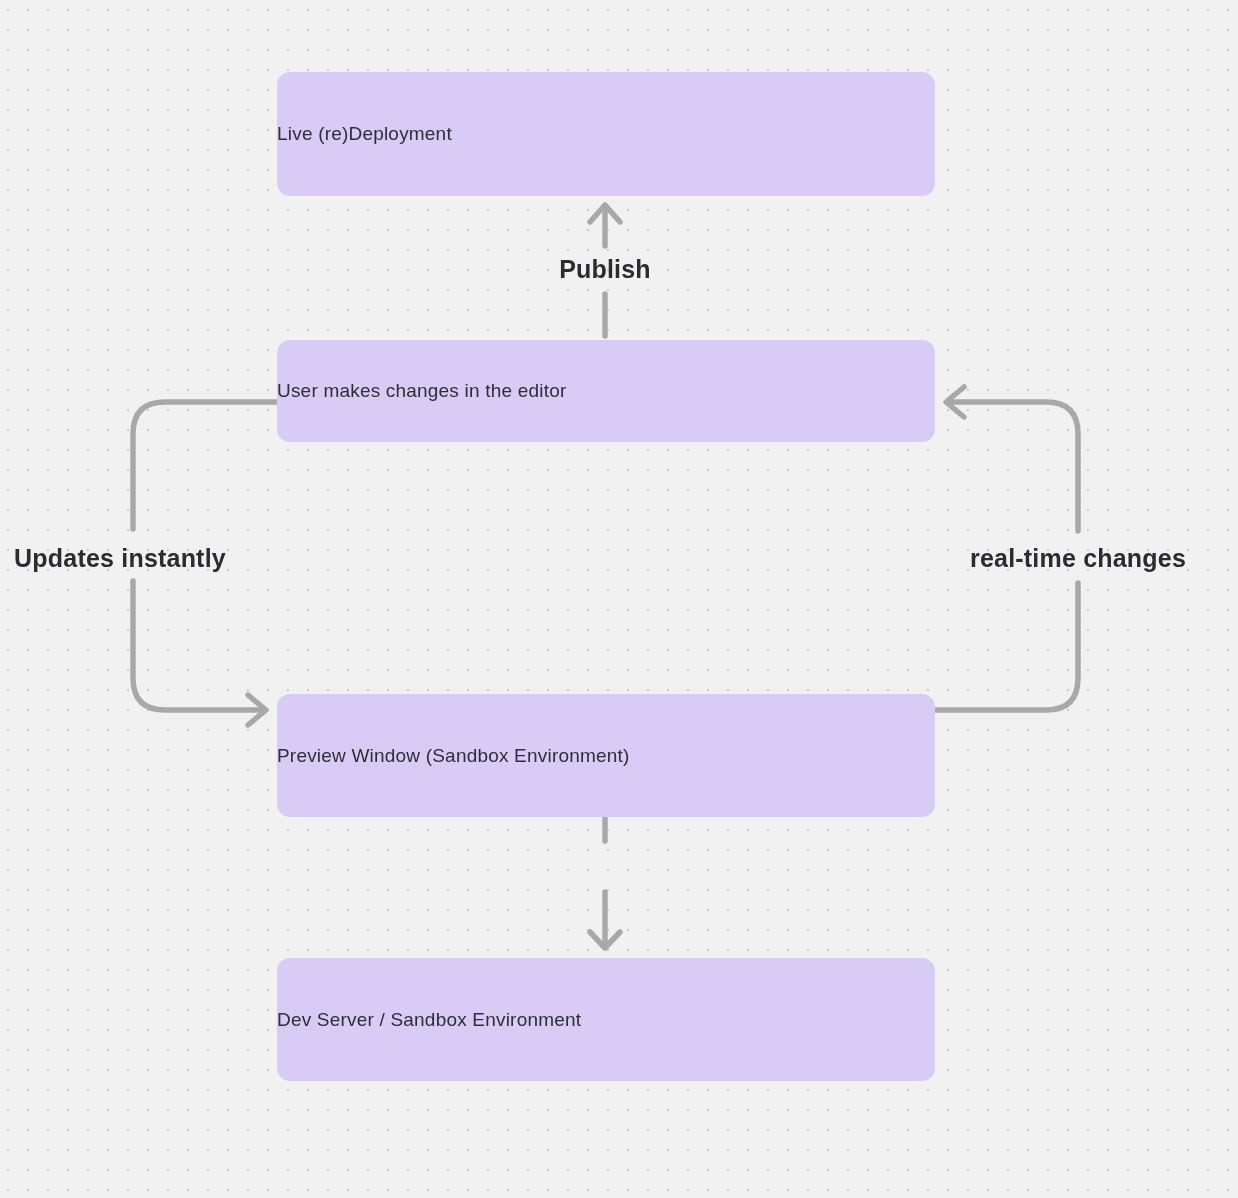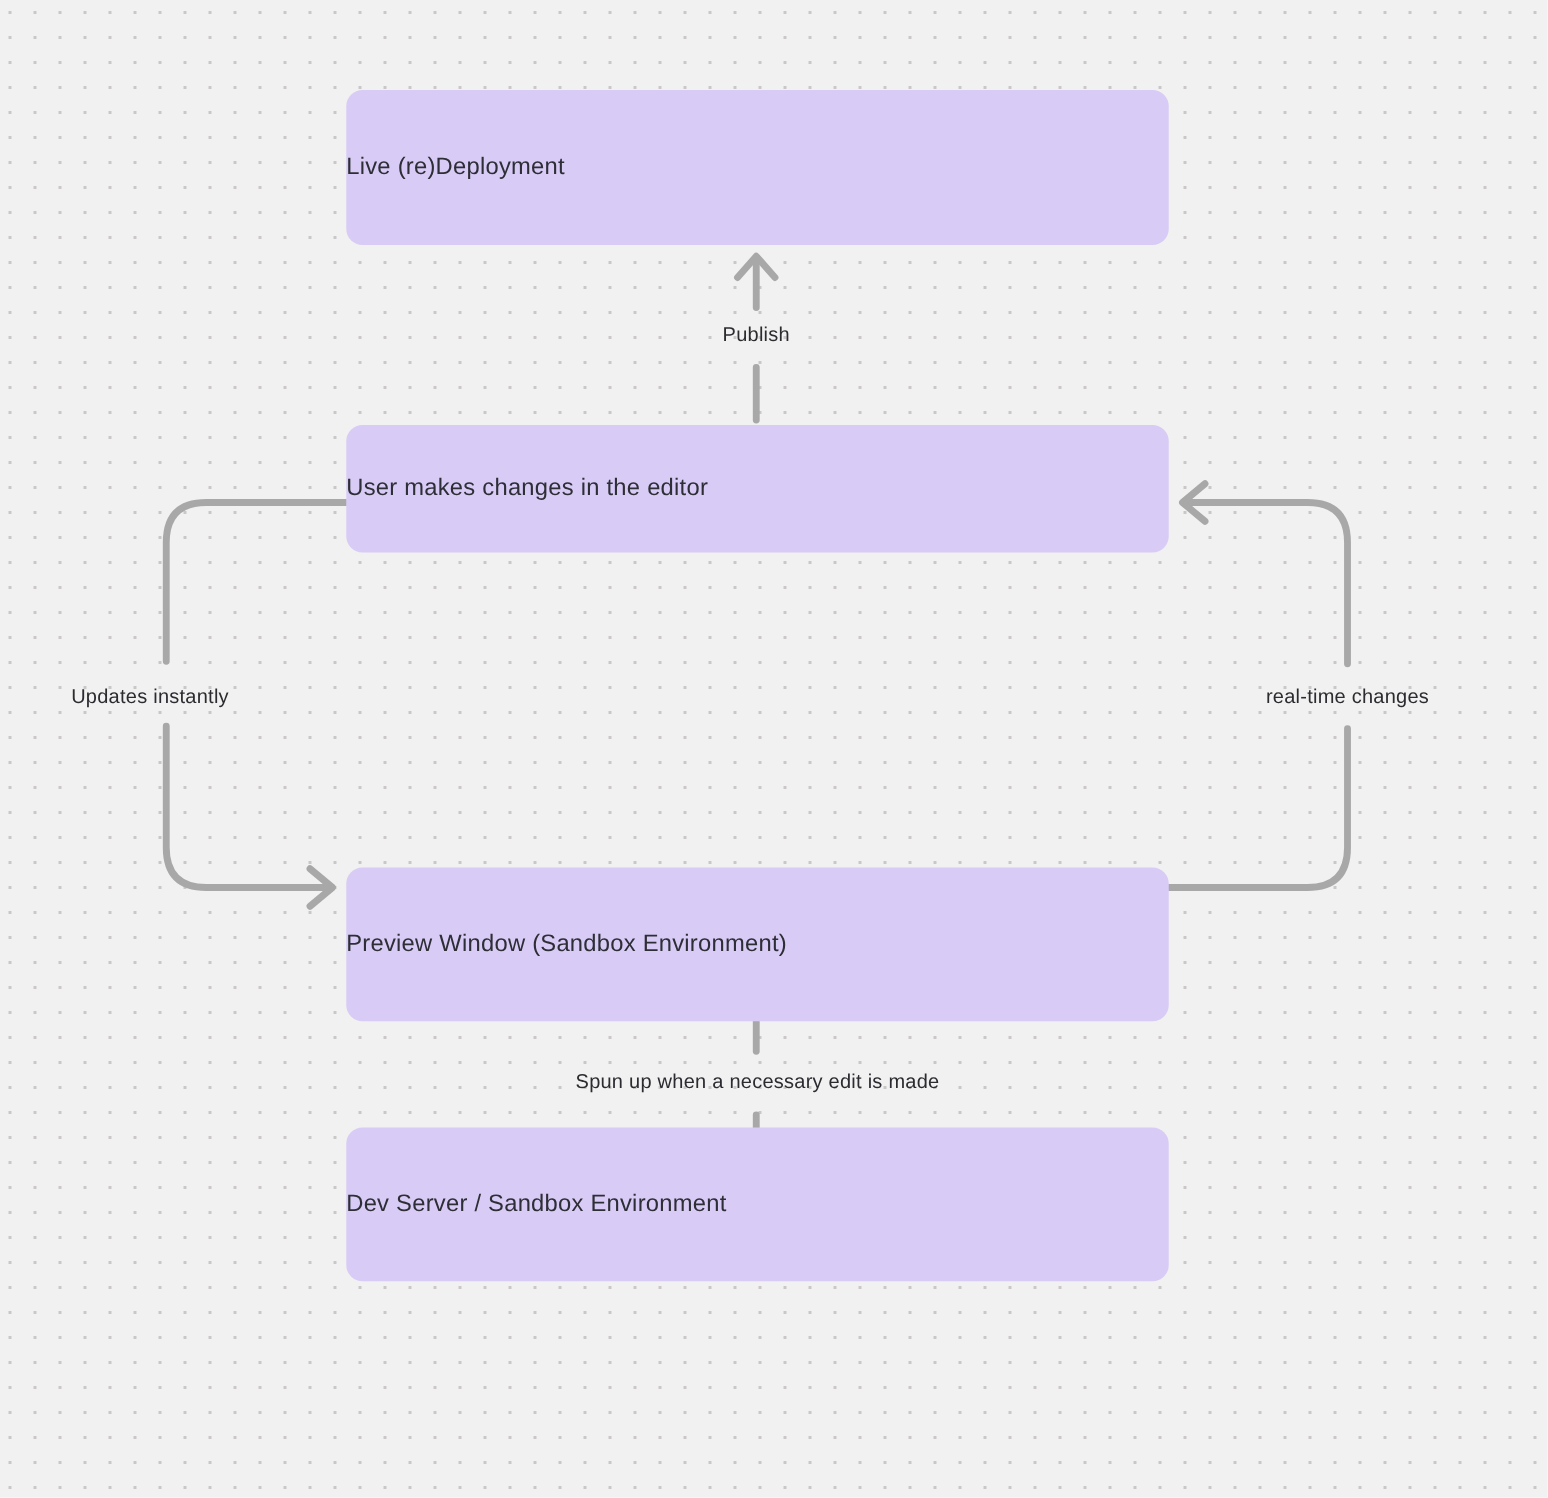--- a/index.html
+++ b/index.html
@@ -27,26 +27,26 @@
     display: flex;
     align-items: center;
     font-size: 19px;
     font-weight: 500;
     color: #2e2e36;
     letter-spacing: 0.2px;
   }
   .node-1 { top: 72px; }
   .node-2 { top: 340px; height: 102px; }
   .node-3 { top: 646px; height: 123px; margin-top: 48px; }
-  .node-4 { top: 902px; height: 123px; }
+  .node-4 { top: 958px; height: 123px; }
   .edge-label {
     position: absolute;
     transform: translate(-50%, -50%);
-    font-size: 16px;
-    font-weight: 400;
+    font-size: 25px;
+    font-weight: 700;
     color: #2b2b30;
     white-space: nowrap;
     letter-spacing: 0.2px;
   }
   .label-publish  { left: 605px;  top: 269px; }
   .label-updates  { left: 120px;  top: 558px; }
   .label-feedback { left: 1078px; top: 558px; }
   .label-spun     { left: 606px;  top: 866px; }
   svg.arrows {
     position: absolute;
@@ -98,15 +98,14 @@
   <div class="node node-4">
     <span>Dev Server / Sandbox Environment</span>
   </div>
 
   <div class="edge-label label-publish">Publish</div>
 
   <div class="edge-label label-updates">Updates instantly</div>
 
   <div class="edge-label label-feedback">real-time changes</div>
 
-  <div class="edge-label label-spun">Spun up when a necessary edit is made</div>
 
 </div>
 
 </body></html>

